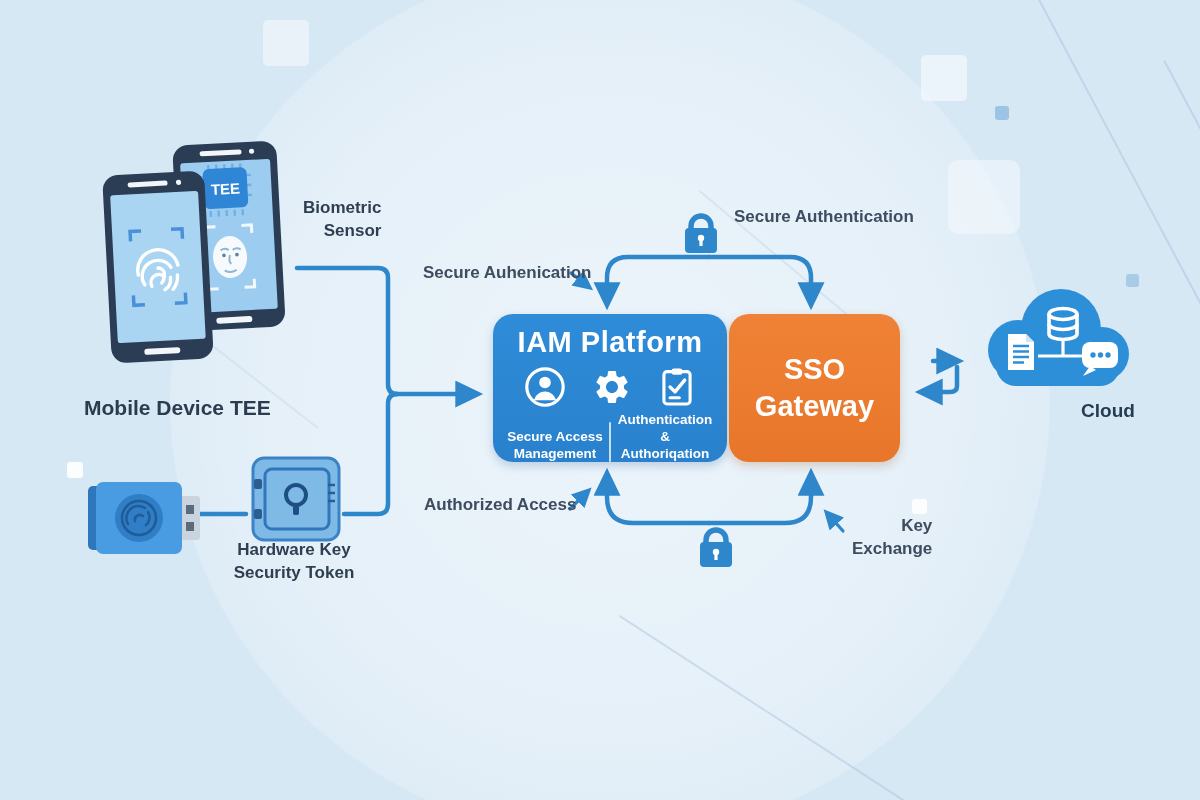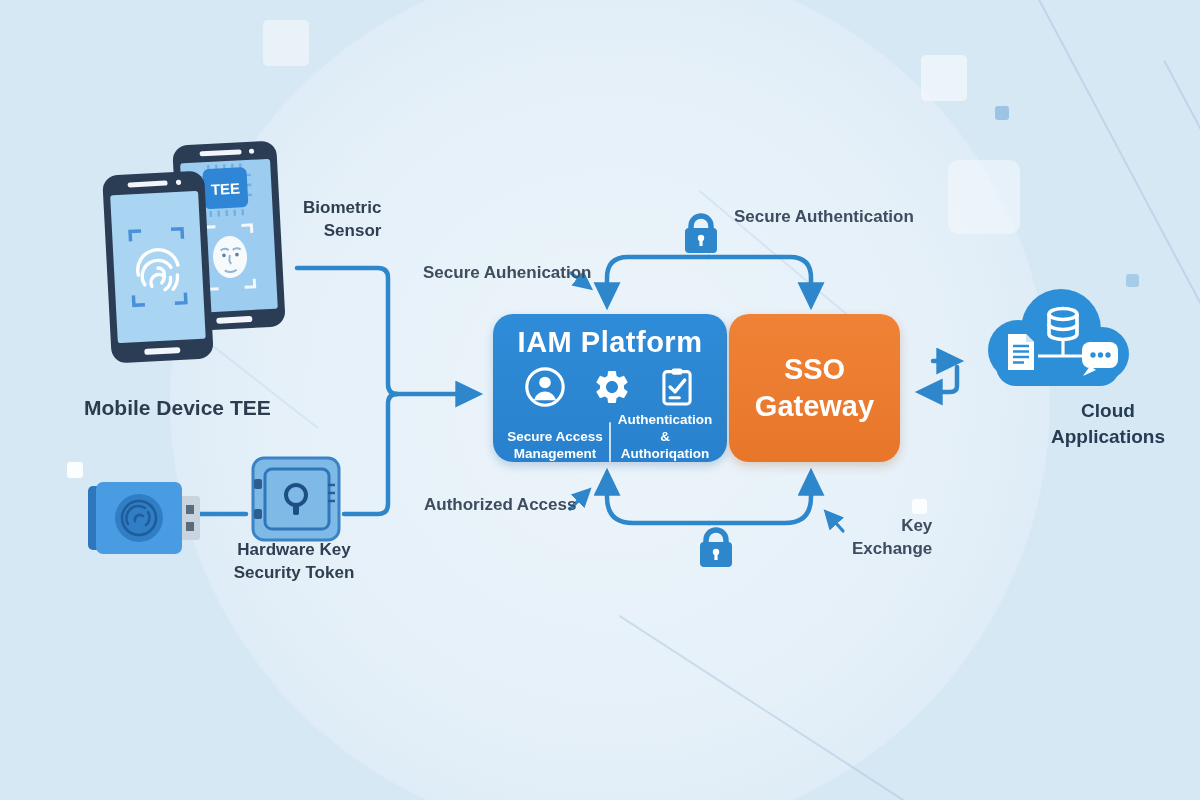--- a/index.html
+++ b/index.html
@@ -279,16 +279,15 @@
 
   <div class="label" style="left:424px;top:493px;">Authorized Access</div>
 
   <div class="label" style="left:852px;top:514px;">
     <div>Key</div>
     <div>Exchange</div>
   </div>
 
   <div class="label node center" style="left:1028px;top:398px;width:160px;font-size:19px;line-height:26px;color:#263c52;">
     <div>Cloud</div>
-    <div>Applications</div>
   </div>
 
 </div>
 
 </body></html>

